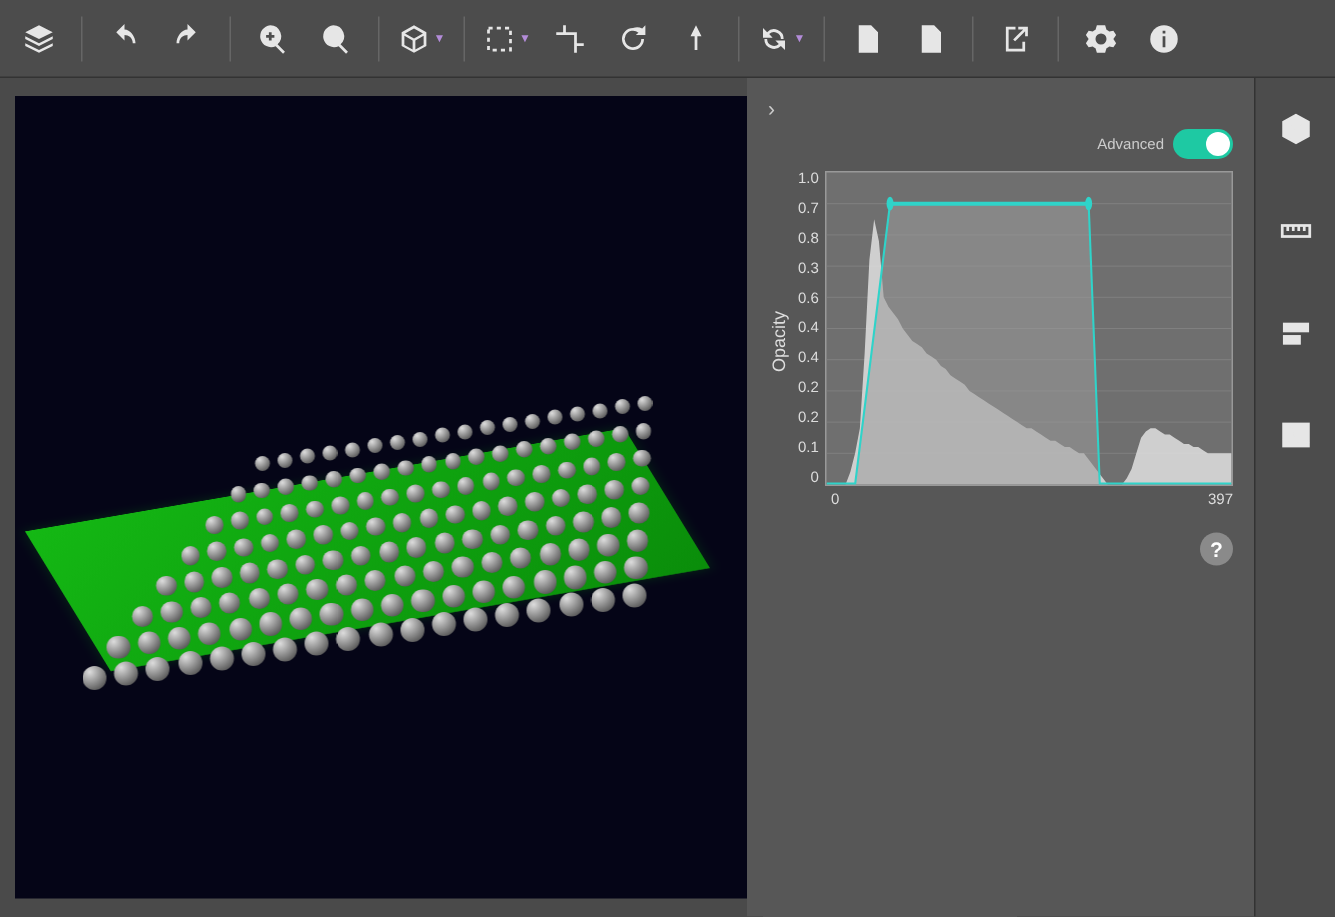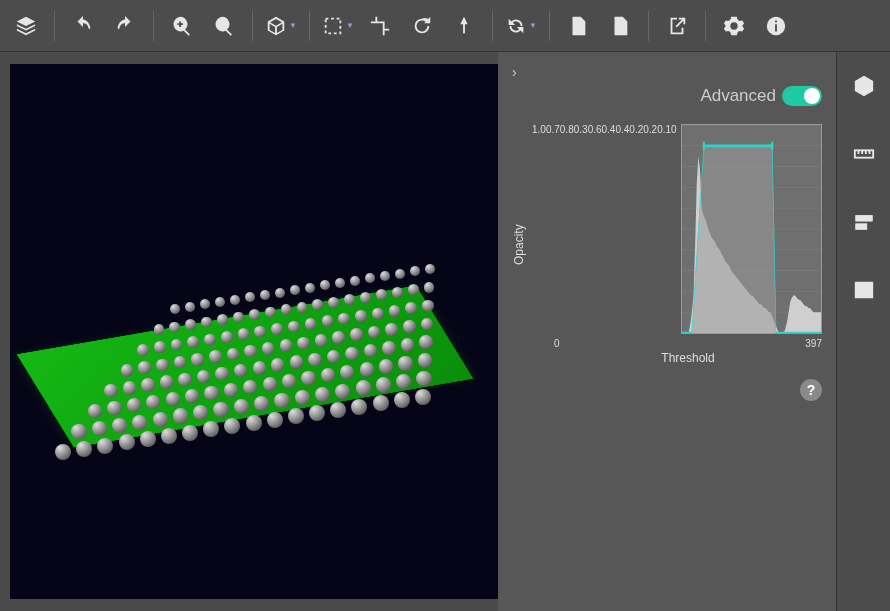--- a/index.html
+++ b/index.html
@@ -83,22 +83,22 @@
     font-weight: bold;
     letter-spacing: 0.5px;
     color: #e8e8e8;
   }
   .chev { font-size: 14px; color: #ccc; cursor: pointer; }
   .adv-row {
     display: flex;
     justify-content: flex-end;
     align-items: center;
     gap: 6px;
-    margin-bottom: 18px;
-    font-size: 17px;
+    margin-bottom: 8px;
+    font-size: 10px;
     color: #ccc;
   }
   .toggle {
     width: 40px; height: 20px;
     background: #1ec9a3;
     border-radius: 10px;
     position: relative;
     cursor: pointer;
   }
   .toggle::after {
@@ -125,21 +125,21 @@
     flex: 1;
     display: flex;
     flex-direction: column;
   }
   .chart-svg-wrap {
     display: flex;
     gap: 4px;
   }
   .y-ticks {
     display: flex;
-    flex-direction: row;
+    flex-direction: column;
     justify-content: space-between;
     font-size: 10px;
     color: #ddd;
     height: 210px;
     text-align: right;
   }
   .chart-svg {
     flex: 1; height: 210px;
     background: #6f6f6f;
     border: 1px solid #999;
@@ -481,21 +481,20 @@
                   <path d="M0,100 L18,100 L40,10 L165,10 L172,100 L255,100 " fill="none" stroke="#2fd3c9" stroke-width="1.3"></path>
                   <circle cx="40" cy="10" r="2.2" fill="#2fd3c9"></circle>
                   <circle cx="165" cy="10" r="2.2" fill="#2fd3c9"></circle>
                 </svg>
             </div>
           </div>
           <div class="x-ticks" id="xticks">
               <span>0</span>
               <span>397</span>
             </div>
-          <div class="x-label">Threshold</div>
         </div>
       </div>
 
       <div class="help-row">
         <div class="help-btn">?</div>
       </div>
     </div>
 
     <div class="right-rail">
       <div class="rail-btn">

